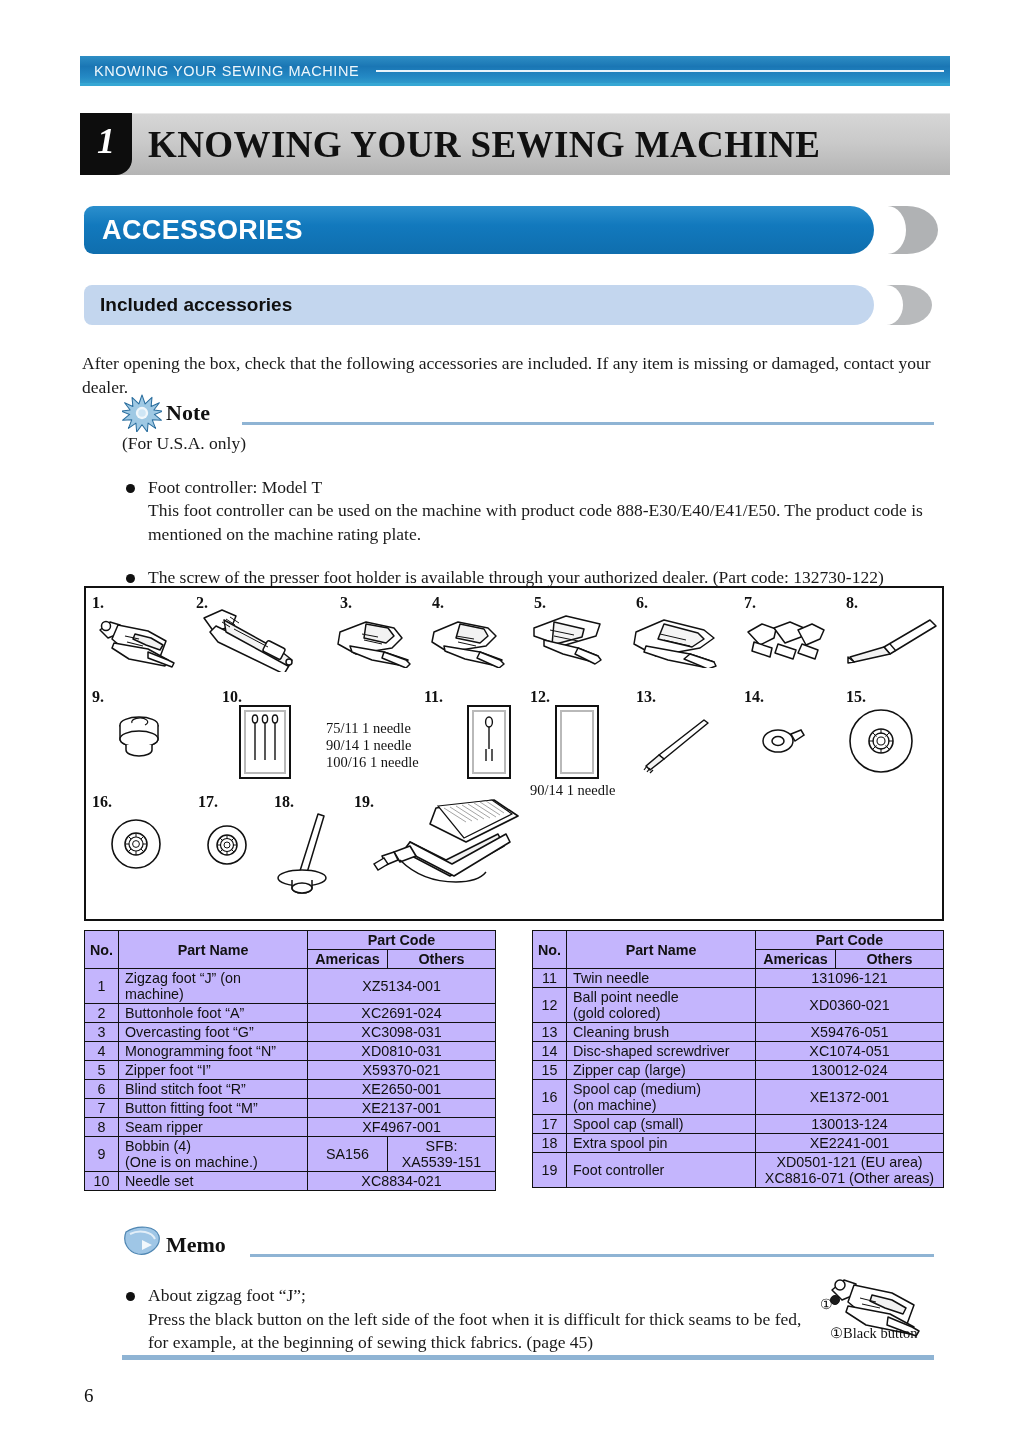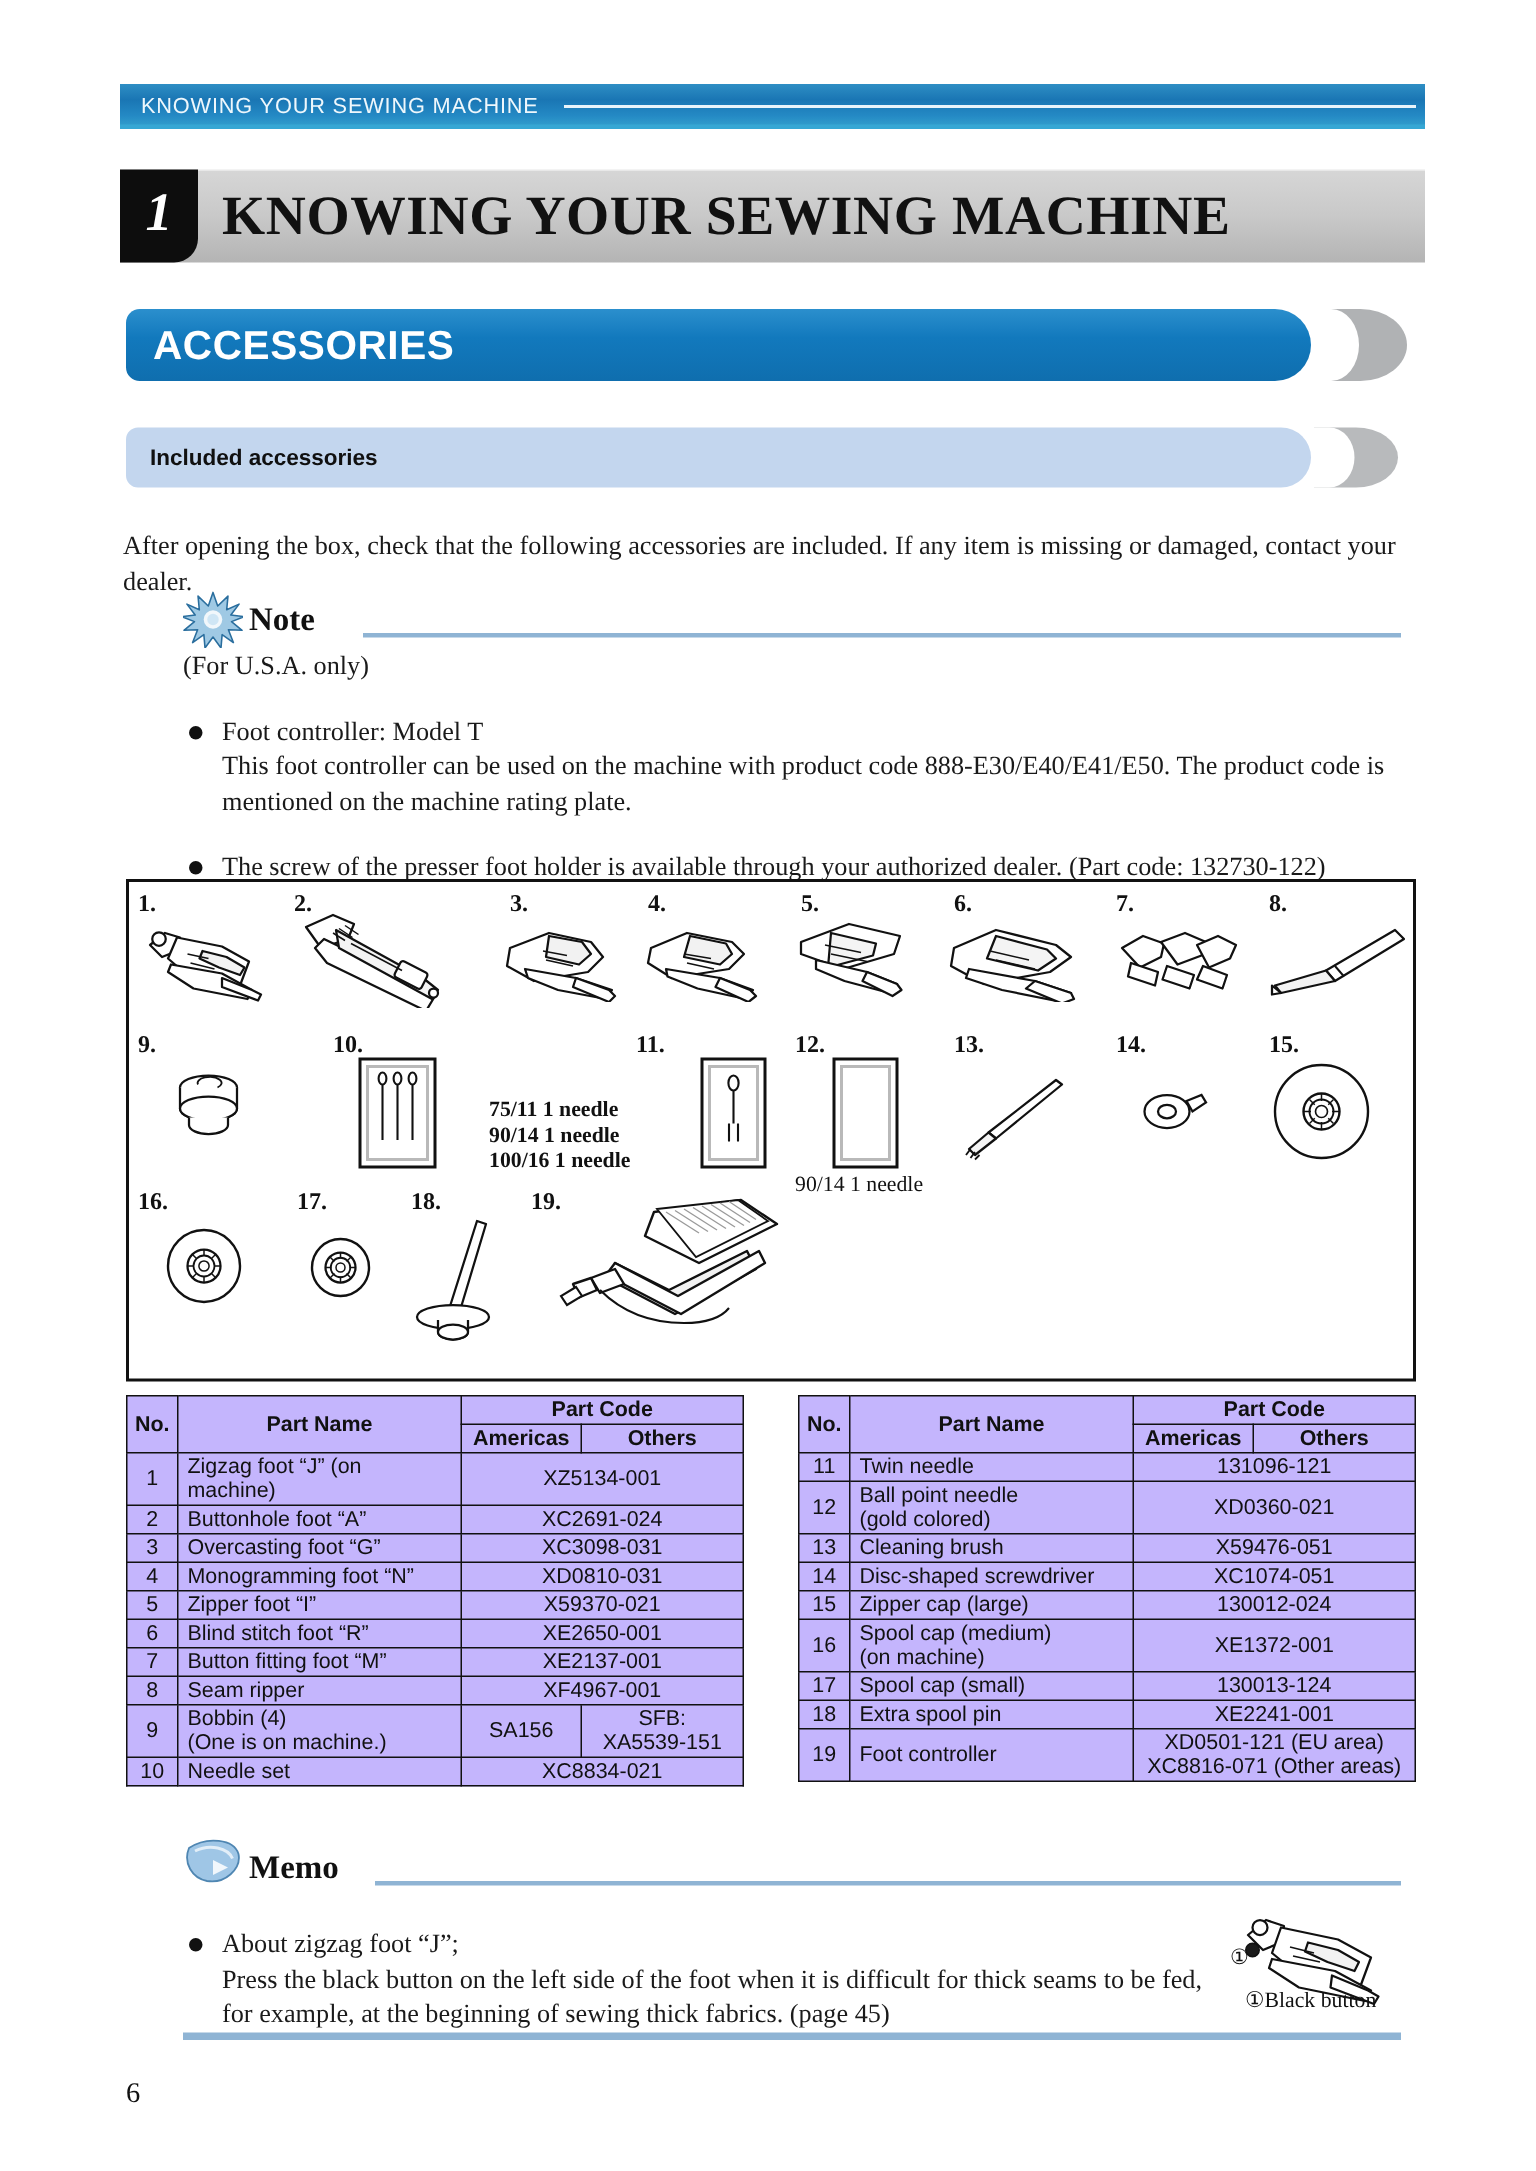--- a/index.html
+++ b/index.html
@@ -83,21 +83,21 @@
   .sec-h1 .sec-crescent { left: 792px; width: 62px; height: 48px; }
 
   .sec-h2 { left: 84px; top: 285px; width: 866px; height: 40px; }
   .sec-h2 .sec-pill {
     width: 790px; height: 40px;
     background: #c3d6ee;
     border-radius: 8px 20px 20px 8px;
   }
   .sec-h2 .sec-title {
     position: relative; z-index: 2; margin-left: 16px;
-    color: #101010; font-size: 15px; font-weight: bold;
+    color: #101010; font-size: 19px; font-weight: bold;
     font-family: "Liberation Sans", sans-serif;
   }
   .sec-h2 .sec-crescent { left: 792px; width: 56px; height: 40px; background: #b8babc; }
 
   
   .intro {
     position: absolute; left: 82px; top: 333px; width: 850px;
     font-size: 17.5px; line-height: 24px; color: #1a1a1a;
   }
 
@@ -398,21 +398,21 @@
         <path d="M17 14 l0 42"></path>
           <path d="M27 14 l0 42"></path>
           <path d="M37 14 l0 42"></path>
         <ellipse cx="17" cy="15" rx="2.6" ry="4"></ellipse>
         <ellipse cx="27" cy="15" rx="2.6" ry="4"></ellipse>
         <ellipse cx="37" cy="15" rx="2.6" ry="4"></ellipse>
       </g>
     </svg>
   </span>
 
-  <span class="fig-cap" style="left:240px; top:144px; white-space:pre;font-weight:bold;">75/11 1 needle
+  <span class="fig-cap" style="left:240px; top:132px; white-space:pre;">75/11 1 needle
 90/14 1 needle
 100/16 1 needle</span>
 
   <span class="fig-item" style="left:380px; top:116px;">
     <svg width="46" height="76" viewBox="0 0 46 76">
       <rect x="2" y="2" width="42" height="72" fill="#fff" stroke="#111" stroke-width="2"></rect>
       <rect x="7" y="7" width="32" height="62" fill="#fff" stroke="#b9b9b9" stroke-width="2"></rect>
       <g stroke="#111" stroke-width="1.4" fill="#fff">
         <ellipse cx="23" cy="18" rx="3.4" ry="5"></ellipse>
         <path d="M23 23 l0 22"></path>

